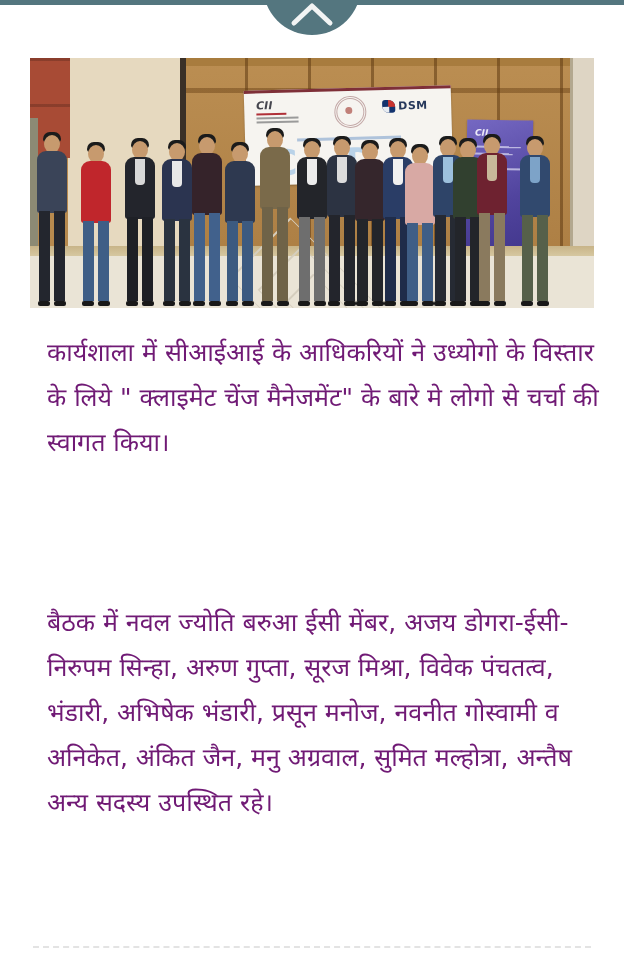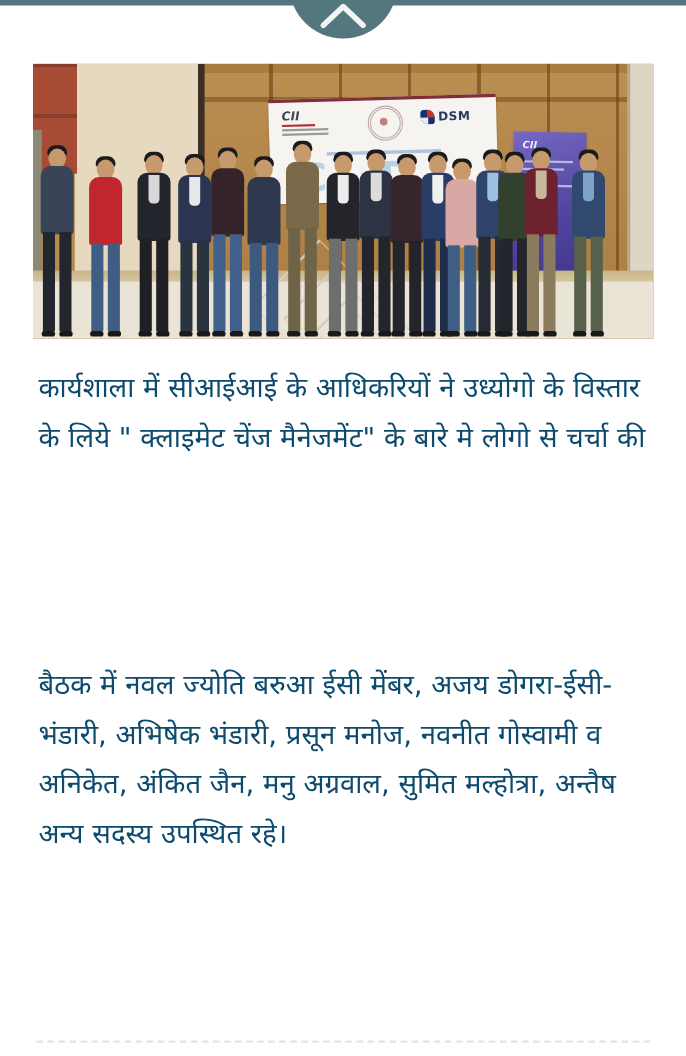--- a/index.html
+++ b/index.html
@@ -59,21 +59,21 @@
   .d3{left:256px;top:216px;width:88px;height:88px;}
   
   .person{position:absolute;width:32px;}
   .person .hair{position:absolute;left:7px;top:0;width:18px;height:10px;background:#1b1b1b;border-radius:9px 9px 4px 4px;}
   .person .head{position:absolute;left:8px;top:3px;width:16px;height:18px;border-radius:50%;background:#c79a6e;}
   .person .torso{position:absolute;left:1px;top:19px;width:30px;height:62px;border-radius:9px 9px 3px 3px;}
   .person .inner{position:absolute;left:11px;top:21px;width:10px;height:26px;border-radius:0 0 4px 4px;}
   .person .leg{position:absolute;top:79px;width:11px;}
   .person .shoe{position:absolute;width:12px;height:5px;background:#191919;border-radius:2px;bottom:0;}
   
-  .para{position:absolute;left:35px;width:565px;color:#0c4a6e;}
+  .para{position:absolute;left:47px;width:565px;color:#701a75;}
   .para .line{height:45px;line-height:45px;font-size:25px;white-space:nowrap;}
   .divider{position:absolute;left:33px;top:946px;width:558px;border-top:2px dashed #e3e3e3;}
 </style>
 </head>
 <body>
 
 <div class="topbar"></div>
 <div class="scroll-btn">
   <svg width="44" height="26" viewBox="0 0 44 26">
     <polyline points="4,22 22,5 40,22" fill="none" stroke="#f2f4f4" stroke-width="5" stroke-linecap="round" stroke-linejoin="round"></polyline>
@@ -274,22 +274,24 @@
         <div class="leg" style="left:18px;height:86px;background:#56604a"></div>
         <div class="shoe" style="left:2px;"></div>
         <div class="shoe" style="left:18px;"></div>
       </div>
     </div>
 </div>
 
 <div class="para" style="top:330px;">
   <div class="line">कार्यशाला में सीआईआई के आधिकरियों ने उध्योगो के विस्तार</div>
   <div class="line">के लिये " क्लाइमेट चेंज मैनेजमेंट" के बारे मे लोगो से चर्चा की</div>
+  <div class="line">स्वागत किया।</div>
 </div>
 
 <div class="para" style="top:600px;">
   <div class="line">बैठक में नवल ज्योति बरुआ ईसी मेंबर, अजय डोगरा-ईसी-</div>
+  <div class="line">निरुपम सिन्हा, अरुण गुप्ता, सूरज मिश्रा, विवेक पंचतत्व,</div>
   <div class="line">भंडारी, अभिषेक भंडारी, प्रसून मनोज, नवनीत गोस्वामी व</div>
   <div class="line">अनिकेत, अंकित जैन, मनु अग्रवाल, सुमित मल्होत्रा, अन्तैष</div>
   <div class="line">अन्य सदस्य उपस्थित रहे।</div>
 </div>
 
 <div class="divider"></div>
 
 </body></html>

